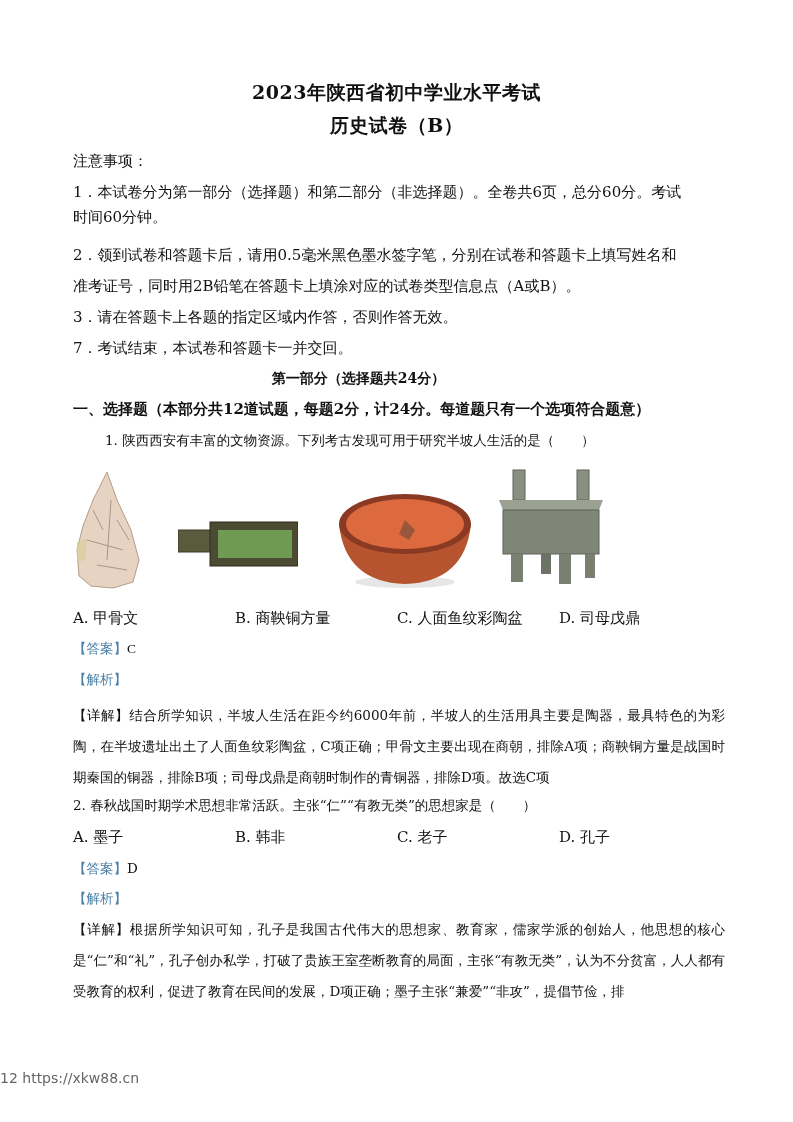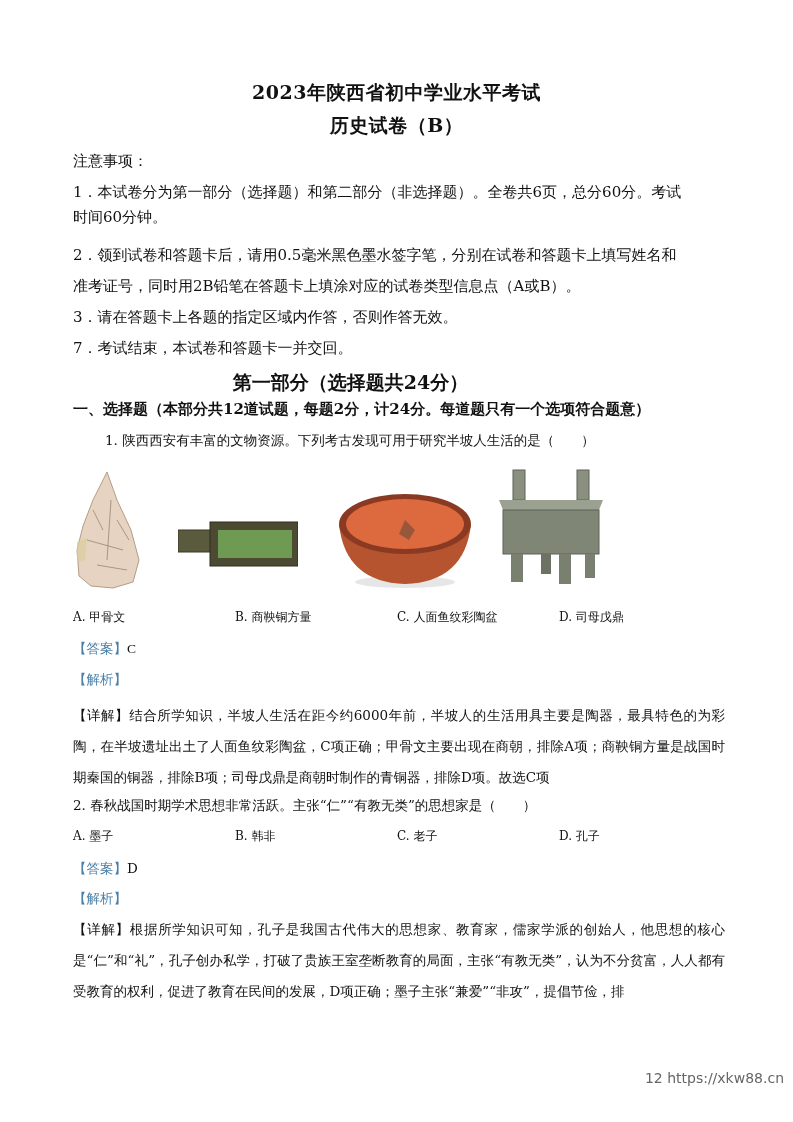--- a/index.html
+++ b/index.html
@@ -3,41 +3,41 @@
 <meta charset="utf-8">
 <style>
   html, body { margin:0; padding:0; background:#ffffff; }
   body { width:793px; height:1122px; position:relative; overflow:hidden;
          font-family:"DejaVu Serif","Liberation Serif",serif; color:#111; }
   .abs { position:absolute; }
   .title { left:0; width:793px; text-align:center; font-weight:bold; font-size:19px; letter-spacing:0.5px; }
   .bold { font-weight:bold; }
   .notice { left:73px; font-size:15px; font-weight:normal; white-space:nowrap; }
   .q { left:73px; font-size:13.5px; white-space:nowrap; }
-  .opt { font-size:12px; white-space:nowrap; }
+  .opt { font-size:15px; white-space:nowrap; }
   .tag { color:#4a7fa8; }
   .para { left:73px; width:652px; font-size:13.5px; line-height:31px; text-align:justify; }
-  .footer { left:0; width:784px; text-align:right; font-family:"DejaVu Sans","Liberation Sans",sans-serif; font-size:14px; color:#666; }
+  .footer { left:0; width:784px; text-align:left; font-family:"DejaVu Sans","Liberation Sans",sans-serif; font-size:14px; color:#666; }
   .imgbox { position:absolute; }
 </style>
 </head>
 <body>
 
 <div class="abs title" style="top:80px;">2023年陕西省初中学业水平考试</div>
 <div class="abs title" style="top:113px;">历史试卷（B）</div>
 
 <div class="abs notice" style="top:152px;">注意事项：</div>
 <div class="abs notice" style="top:183px;">1．本试卷分为第一部分（选择题）和第二部分（非选择题）。全卷共6页，总分60分。考试</div>
 <div class="abs notice" style="top:208px;">时间60分钟。</div>
 <div class="abs notice" style="top:246px;">2．领到试卷和答题卡后，请用0.5毫米黑色墨水签字笔，分别在试卷和答题卡上填写姓名和</div>
 <div class="abs notice" style="top:277px;">准考证号，同时用2B铅笔在答题卡上填涂对应的试卷类型信息点（A或B）。</div>
 <div class="abs notice" style="top:308px;">3．请在答题卡上各题的指定区域内作答，否则作答无效。</div>
 <div class="abs notice" style="top:339px;">7．考试结束，本试卷和答题卡一并交回。</div>
 
-<div class="abs bold" style="top:370px; left:0; width:701px; text-align:center; font-size:19px;">第一部分（选择题共24分）</div>
+<div class="abs bold" style="top:370px; left:8px; width:701px; text-align:center; font-size:14px;">第一部分（选择题共24分）</div>
 <div class="abs bold" style="top:400px; left:73px; font-size:15px; white-space:nowrap;">一、选择题（本部分共12道试题，每题2分，计24分。每道题只有一个选项符合题意）</div>
 
 <div class="abs q" style="top:432px;margin-left:32px;">1. 陕西西安有丰富的文物资源。下列考古发现可用于研究半坡人生活的是（　　）</div>
 
 <div class="imgbox" style="left:73px; top:470px; width:70px; height:120px;">
   <svg width="70" height="120" viewBox="0 0 70 120">
     <path d="M34 2 L44 30 L58 60 L66 90 L60 112 L40 118 L18 116 L6 106 L4 80 L10 56 L20 30 Z" fill="#e6d3c2" stroke="#b59c86" stroke-width="1"></path>
     <path d="M20 40 L30 60 M38 30 L34 90 M14 70 L50 80 M24 95 L54 100 M44 50 L56 70" stroke="#9c8572" stroke-width="0.8" fill="none"></path>
     <path d="M4 72 L14 68 L12 90 L4 92 Z" fill="#d9cf9a" opacity="0.7"></path>
   </svg>

